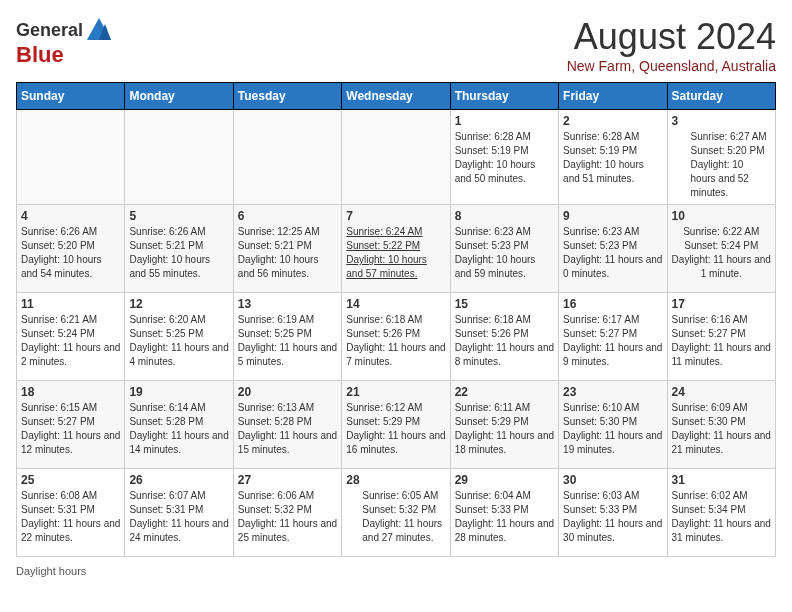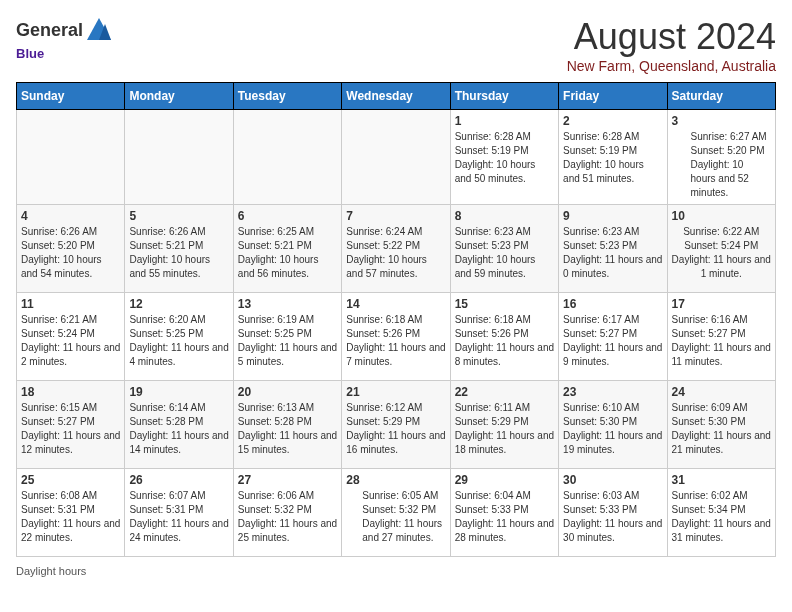--- a/index.html
+++ b/index.html
@@ -20,23 +20,23 @@
       display: flex;
       align-items: center;
     }
     .logo-text-general {
       font-size: 18px;
       font-weight: bold;
       color: #333;
       line-height: 1;
     }
     .logo-text-blue {
-      font-size: 13px;
+      font-size: 22px;
       font-weight: bold;
-      color: #4c1d95;
+      color: #b91c1c;
       line-height: 1;
     }
     .logo-icon {
       width: 28px;
       height: 28px;
       margin-left: 2px;
     }
     .title-area {
       text-align: right;
     }
@@ -156,27 +156,27 @@
 Daylight: 10 hours and 54 minutes.</div>
         </td>
         <td>
           <div class="day-number">5</div>
           <div class="day-info" style="white-space: pre-line;">Sunrise: 6:26 AM
 Sunset: 5:21 PM
 Daylight: 10 hours and 55 minutes.</div>
         </td>
         <td>
           <div class="day-number">6</div>
-          <div class="day-info" style="white-space: pre-line;">Sunrise: 6:25 AM
+          <div class="day-info" style="white-space: pre-line;">Sunrise: 12:25 AM
 Sunset: 5:21 PM
 Daylight: 10 hours and 56 minutes.</div>
         </td>
         <td>
           <div class="day-number">7</div>
-          <div class="day-info" style="white-space: pre-line;">Sunrise: 6:24 AM
+          <div class="day-info" style="white-space: pre-line; text-decoration: underline;">Sunrise: 6:24 AM
 Sunset: 5:22 PM
 Daylight: 10 hours and 57 minutes.</div>
         </td>
         <td>
           <div class="day-number">8</div>
           <div class="day-info" style="white-space: pre-line;">Sunrise: 6:23 AM
 Sunset: 5:23 PM
 Daylight: 10 hours and 59 minutes.</div>
         </td>
         <td>

